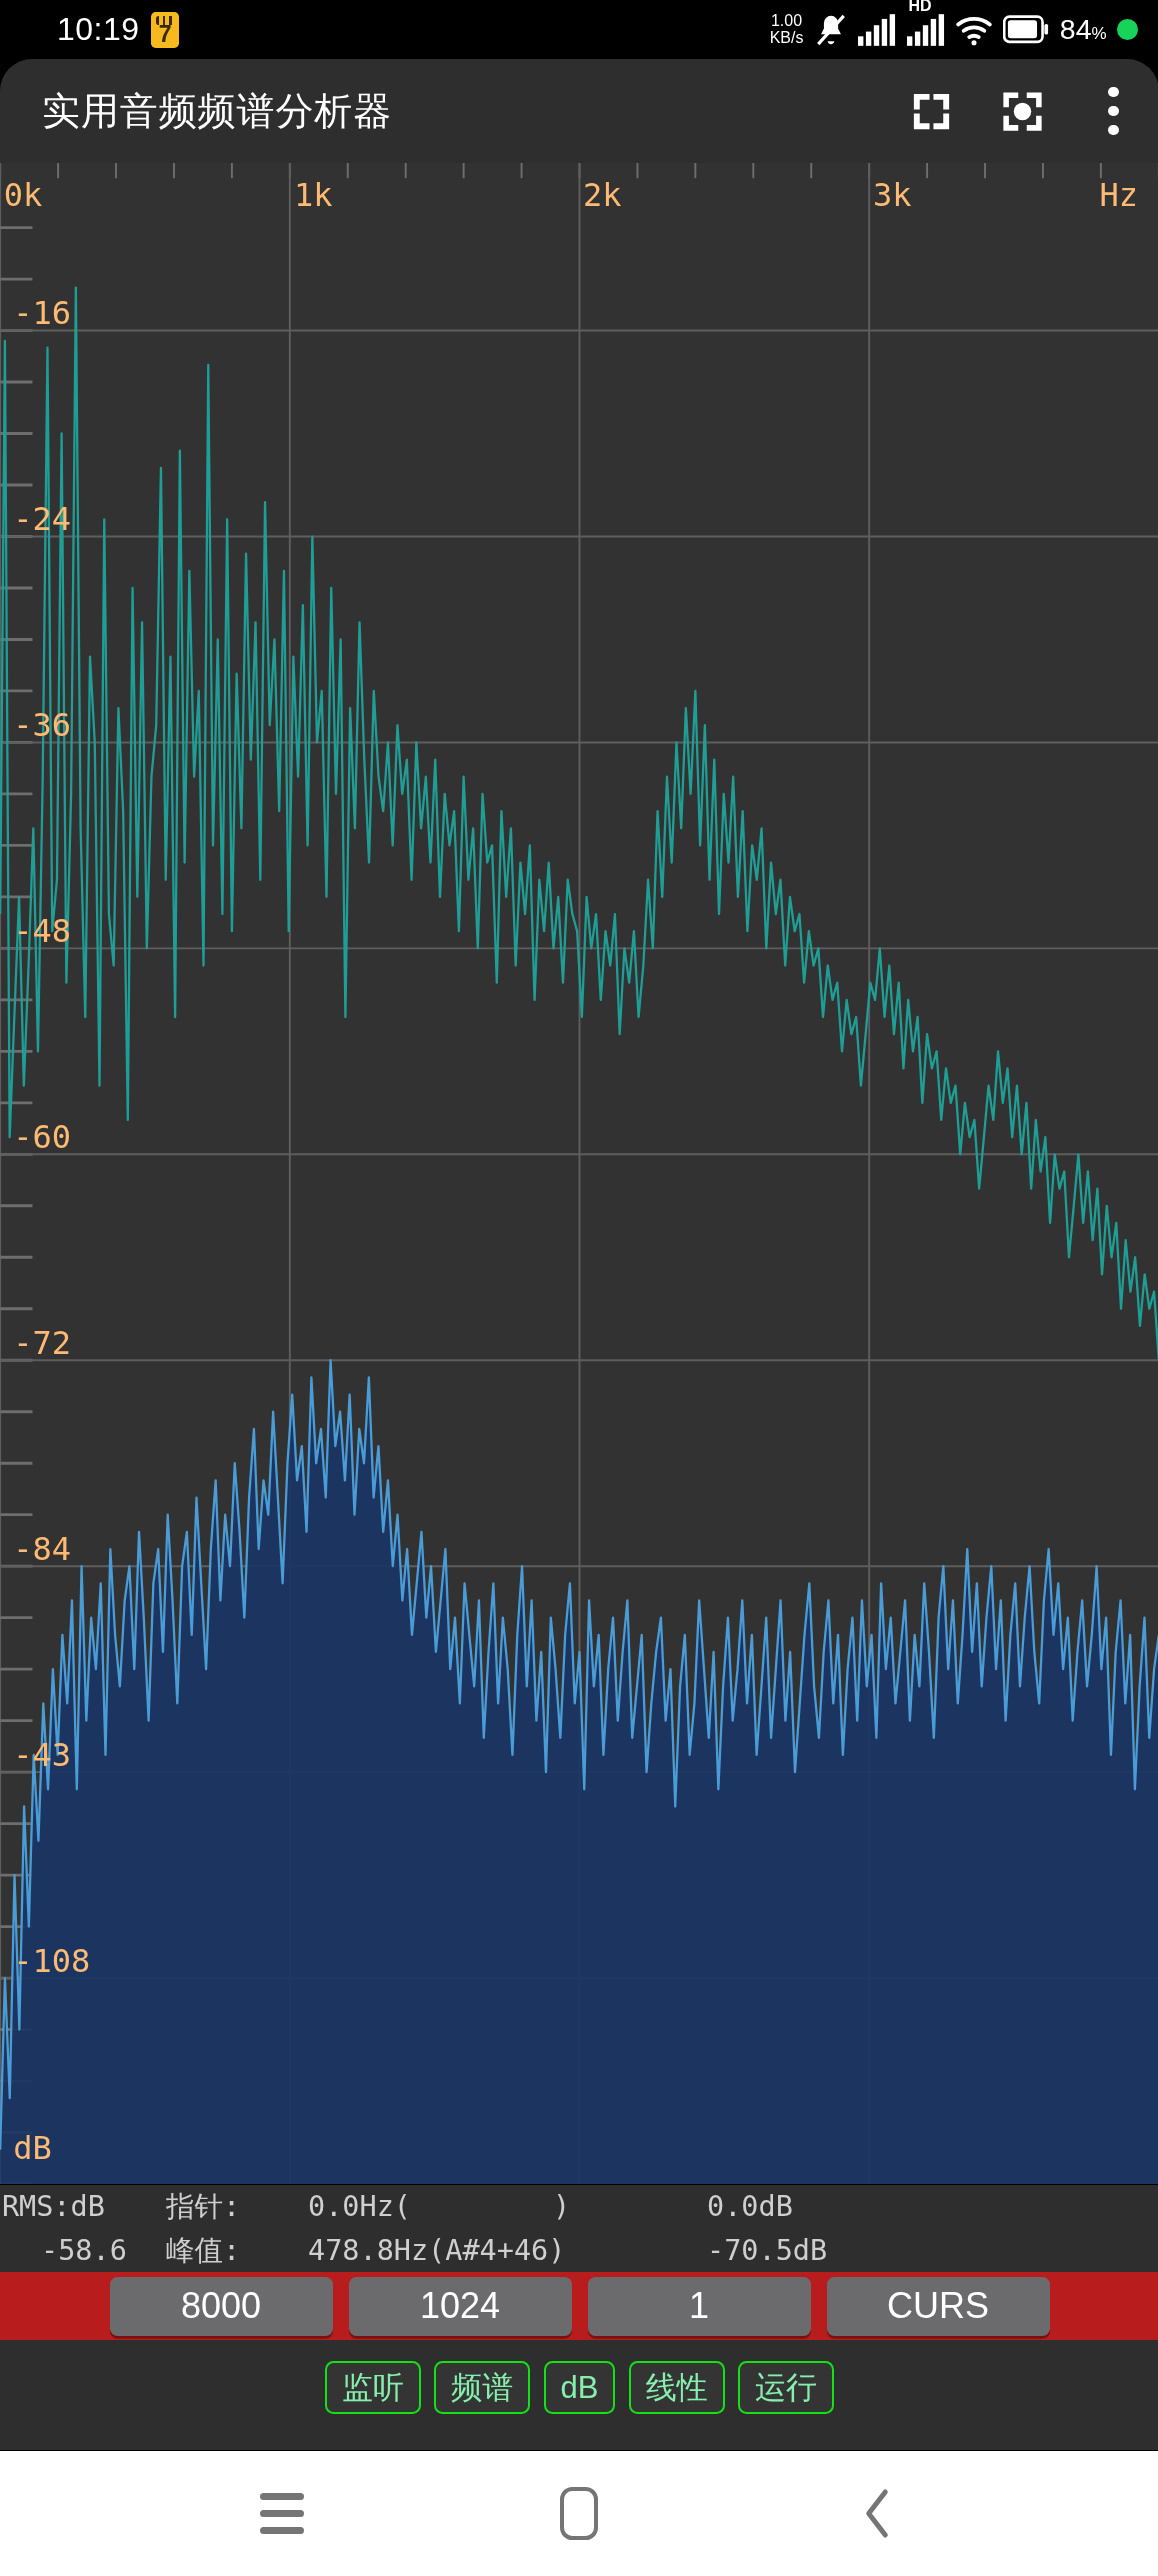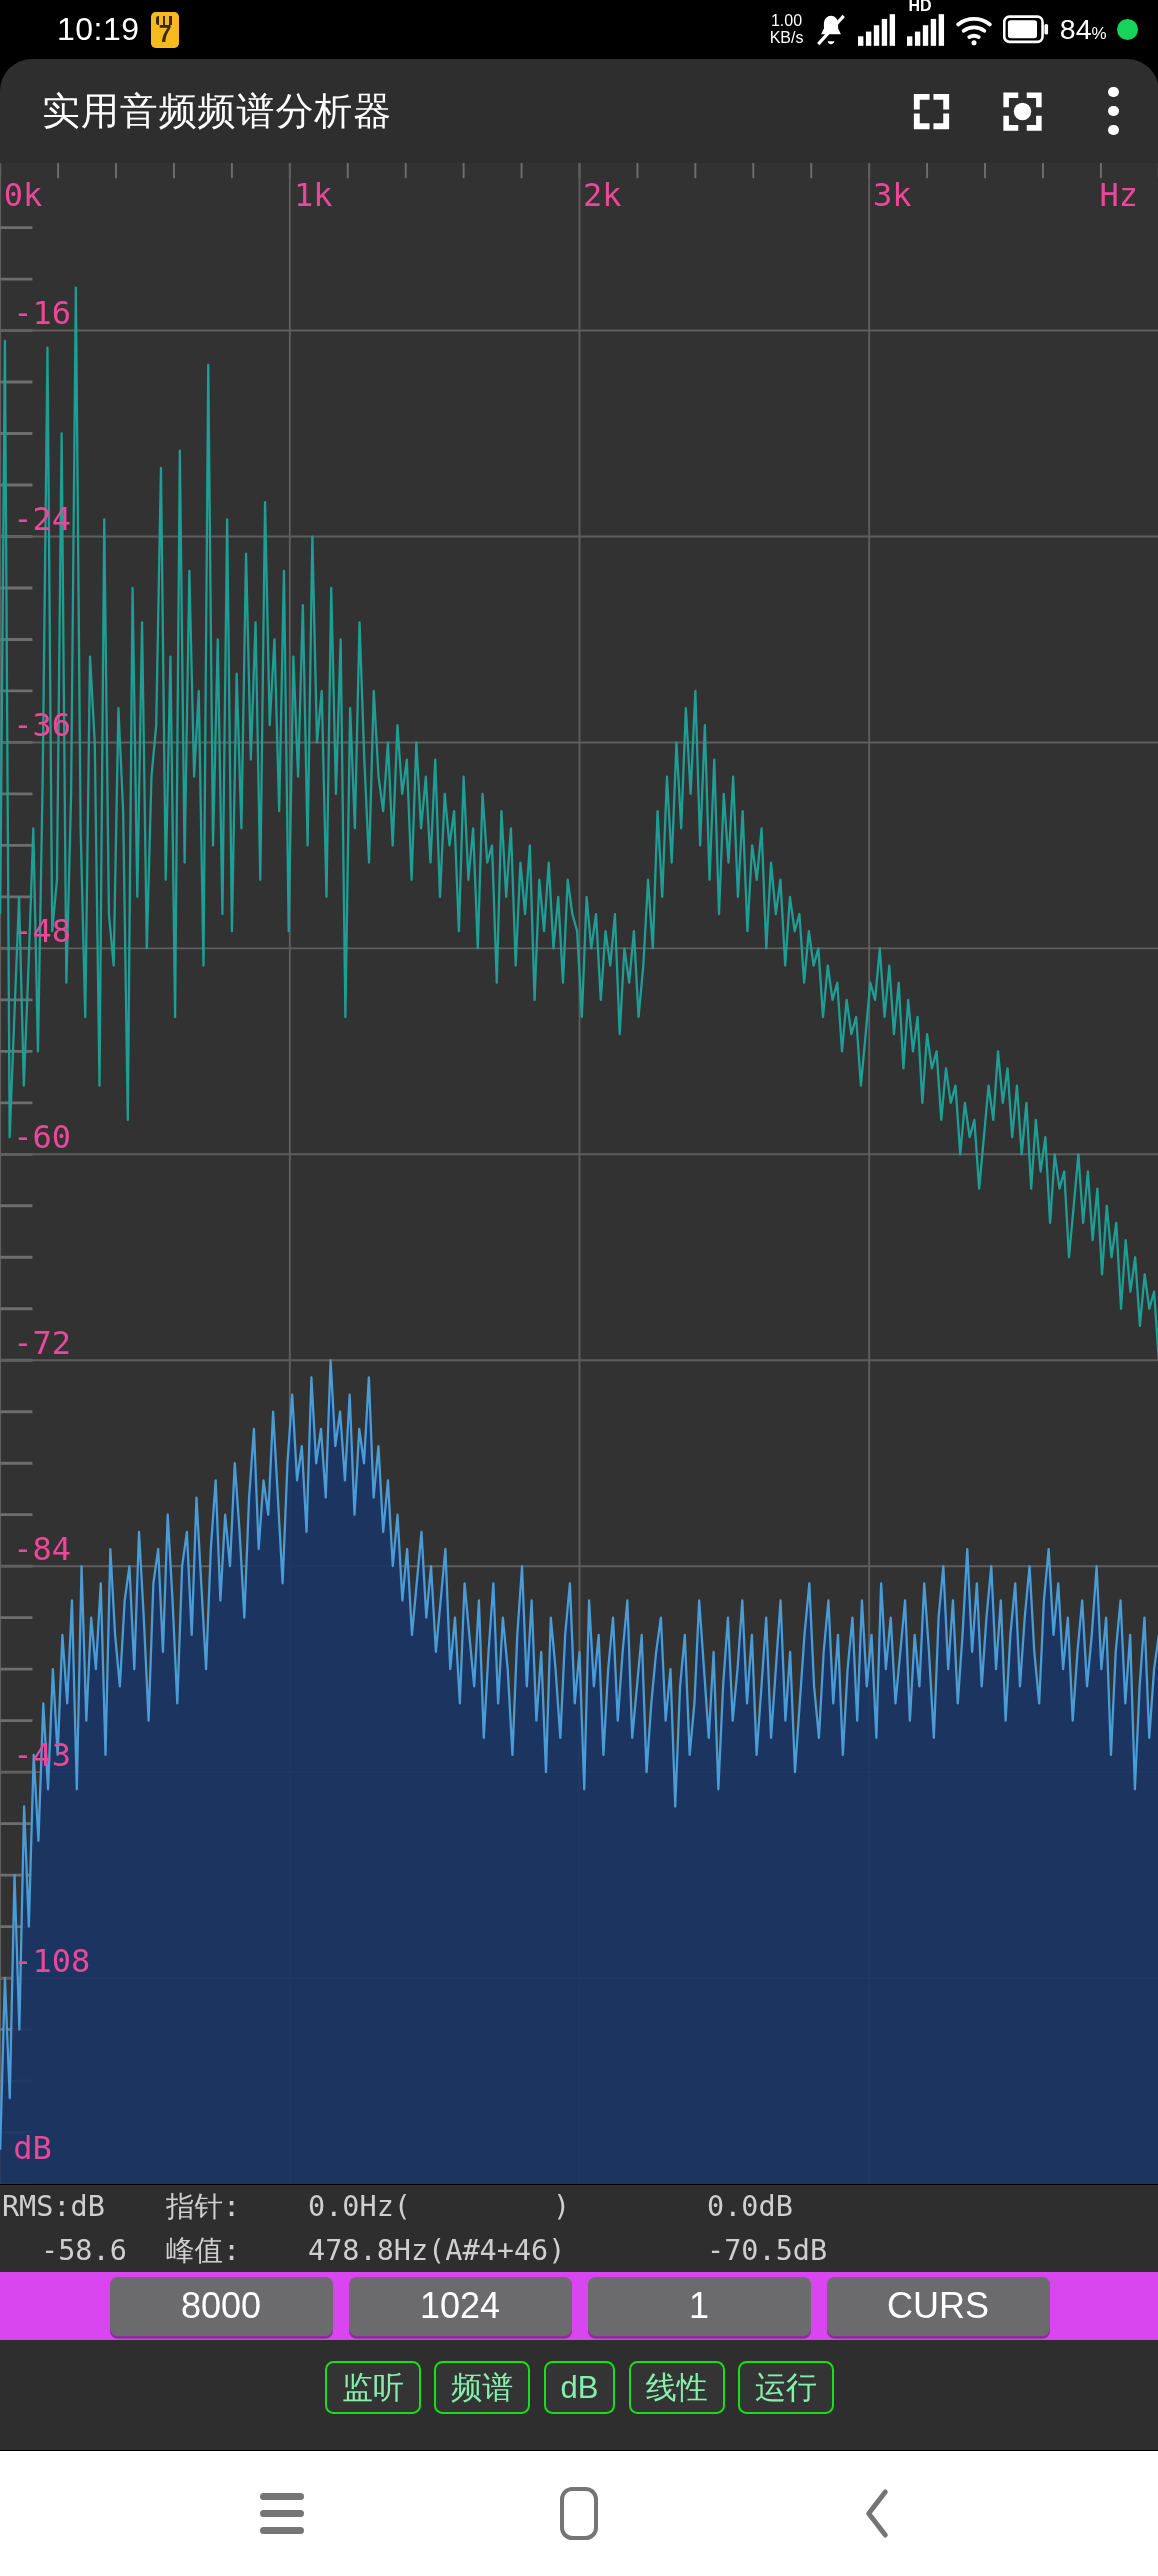--- a/index.html
+++ b/index.html
@@ -56,21 +56,21 @@
   .dots{ display:flex; flex-direction:column; gap:8.5px; align-items:center; }
   .dots i{ width:10.4px;height:10.4px;border-radius:50%;background:#fff;display:block; }
 
   
   #plot{
     position:absolute; left:0; top:163px; width:1159px; height:2021px;
     background:#323232; overflow:hidden;
   }
   #plotsvg{ position:absolute; left:0; top:0; }
   .xlabel,.ylabel{
-    position:absolute; color:#ec4899;
+    position:absolute; color:#fdba74;
     font-family:"DejaVu Sans Mono","Liberation Mono",monospace;
     font-size:32px; pointer-events:none; white-space:nowrap;
   }
 
   
   #readout{
     position:absolute; left:0; top:2185px; width:1159px; height:87px;
     background:#2e2e2e; color:#cfcfcf;
     font-family:"DejaVu Sans Mono","Liberation Mono",monospace;
     font-size:28.5px; line-height:44px;
@@ -79,21 +79,21 @@
   .ro-c1{ width:166px; text-align:left; padding-left:1.9px; }
   .ro-c1.r{ text-align:center; }
   .ro-c2{ width:142px; }
   .ro-c3{ width:399px; }
   .ro-c4{ width:auto; }
 
   
   #btnrow1{
     position:absolute; left:0; top:2272px; width:1159px; height:68px;
     display:flex; justify-content:center; align-items:center; gap:16px;
-    background:#d946ef;
+    background:#b91c1c;
   }
   .gbtn{
     width:223px; height:59px; background:#6b6b6e;
     border-radius:7.6px; color:#fff; font-size:36px;
     display:flex; align-items:center; justify-content:center;
     border:none; font-family:"Liberation Sans",sans-serif;
     box-shadow:0 2.8px 0 rgba(0,0,0,.35);
   }
   #btnrow2{
     position:absolute; left:0; top:2340px; width:1159px; height:110px;

